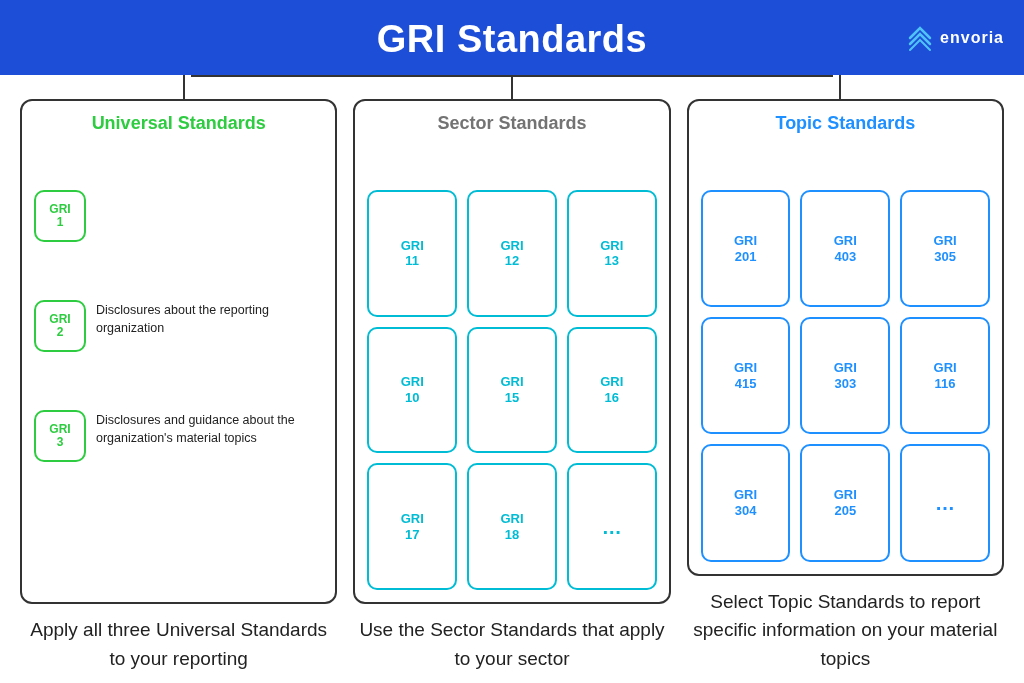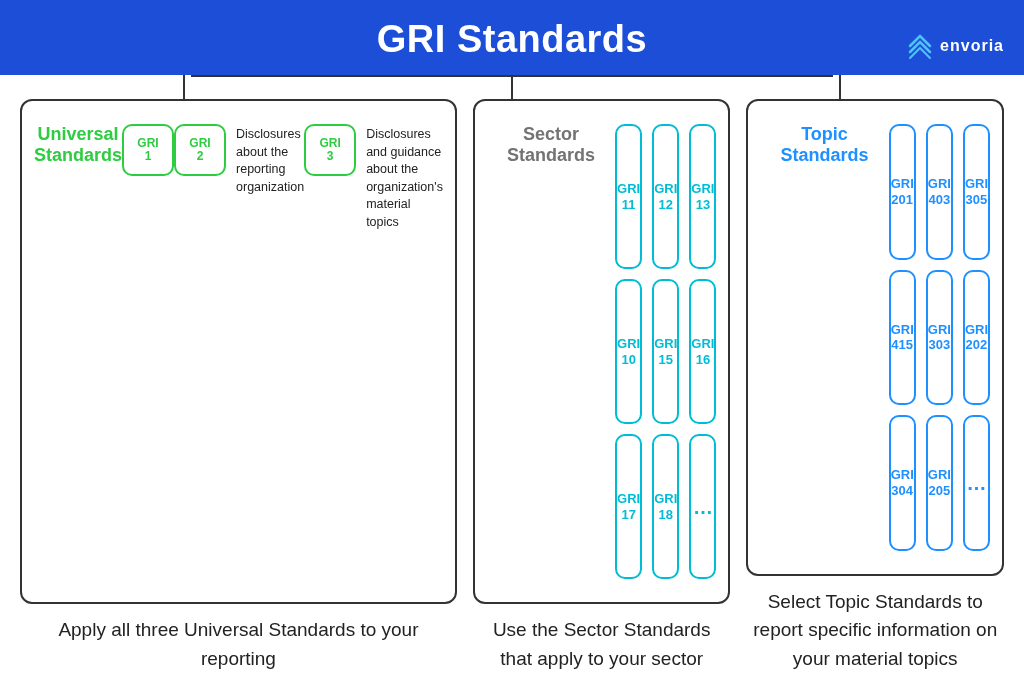--- a/index.html
+++ b/index.html
@@ -32,21 +32,20 @@
     }
 
     .logo-area {
       position: absolute;
       right: 20px;
       top: 50%;
       transform: translateY(-50%);
       display: flex;
       align-items: center;
       gap: 6px;
-      margin-top: 8px;
     }
 
     .logo-icon {
       width: 28px;
       height: 28px;
     }
 
     .logo-text {
       color: #ffffff;
       font-size: 16px;
@@ -65,25 +64,26 @@
       flex: 1;
       display: flex;
       flex-direction: column;
       align-items: center;
       position: relative;
     }
 
     .card {
       border: 2px solid #333;
       border-radius: 12px;
-      padding: 23px 12px;
+      padding: 12px 12px;
       width: 100%;
       flex: 1;
       display: flex;
-      flex-direction: row;
+      flex-direction: column;
+      gap: 44px;
     }
 
     .card-title {
       font-size: 18px;
       font-weight: 700;
       text-align: center;
       margin-bottom: 12px;
     }
 
     .universal .card-title { color: #2ecc40; }
@@ -326,21 +326,21 @@
         <div class="gri-badge-blue">
             <span>GRI</span>
             <span>415</span>
           </div>
         <div class="gri-badge-blue">
             <span>GRI</span>
             <span>303</span>
           </div>
         <div class="gri-badge-blue">
             <span>GRI</span>
-            <span>202</span>
+            <span>116</span>
           </div>
         <div class="gri-badge-blue">
             <span>GRI</span>
             <span>304</span>
           </div>
         <div class="gri-badge-blue">
             <span>GRI</span>
             <span>205</span>
           </div>
         <div class="gri-badge-blue">

